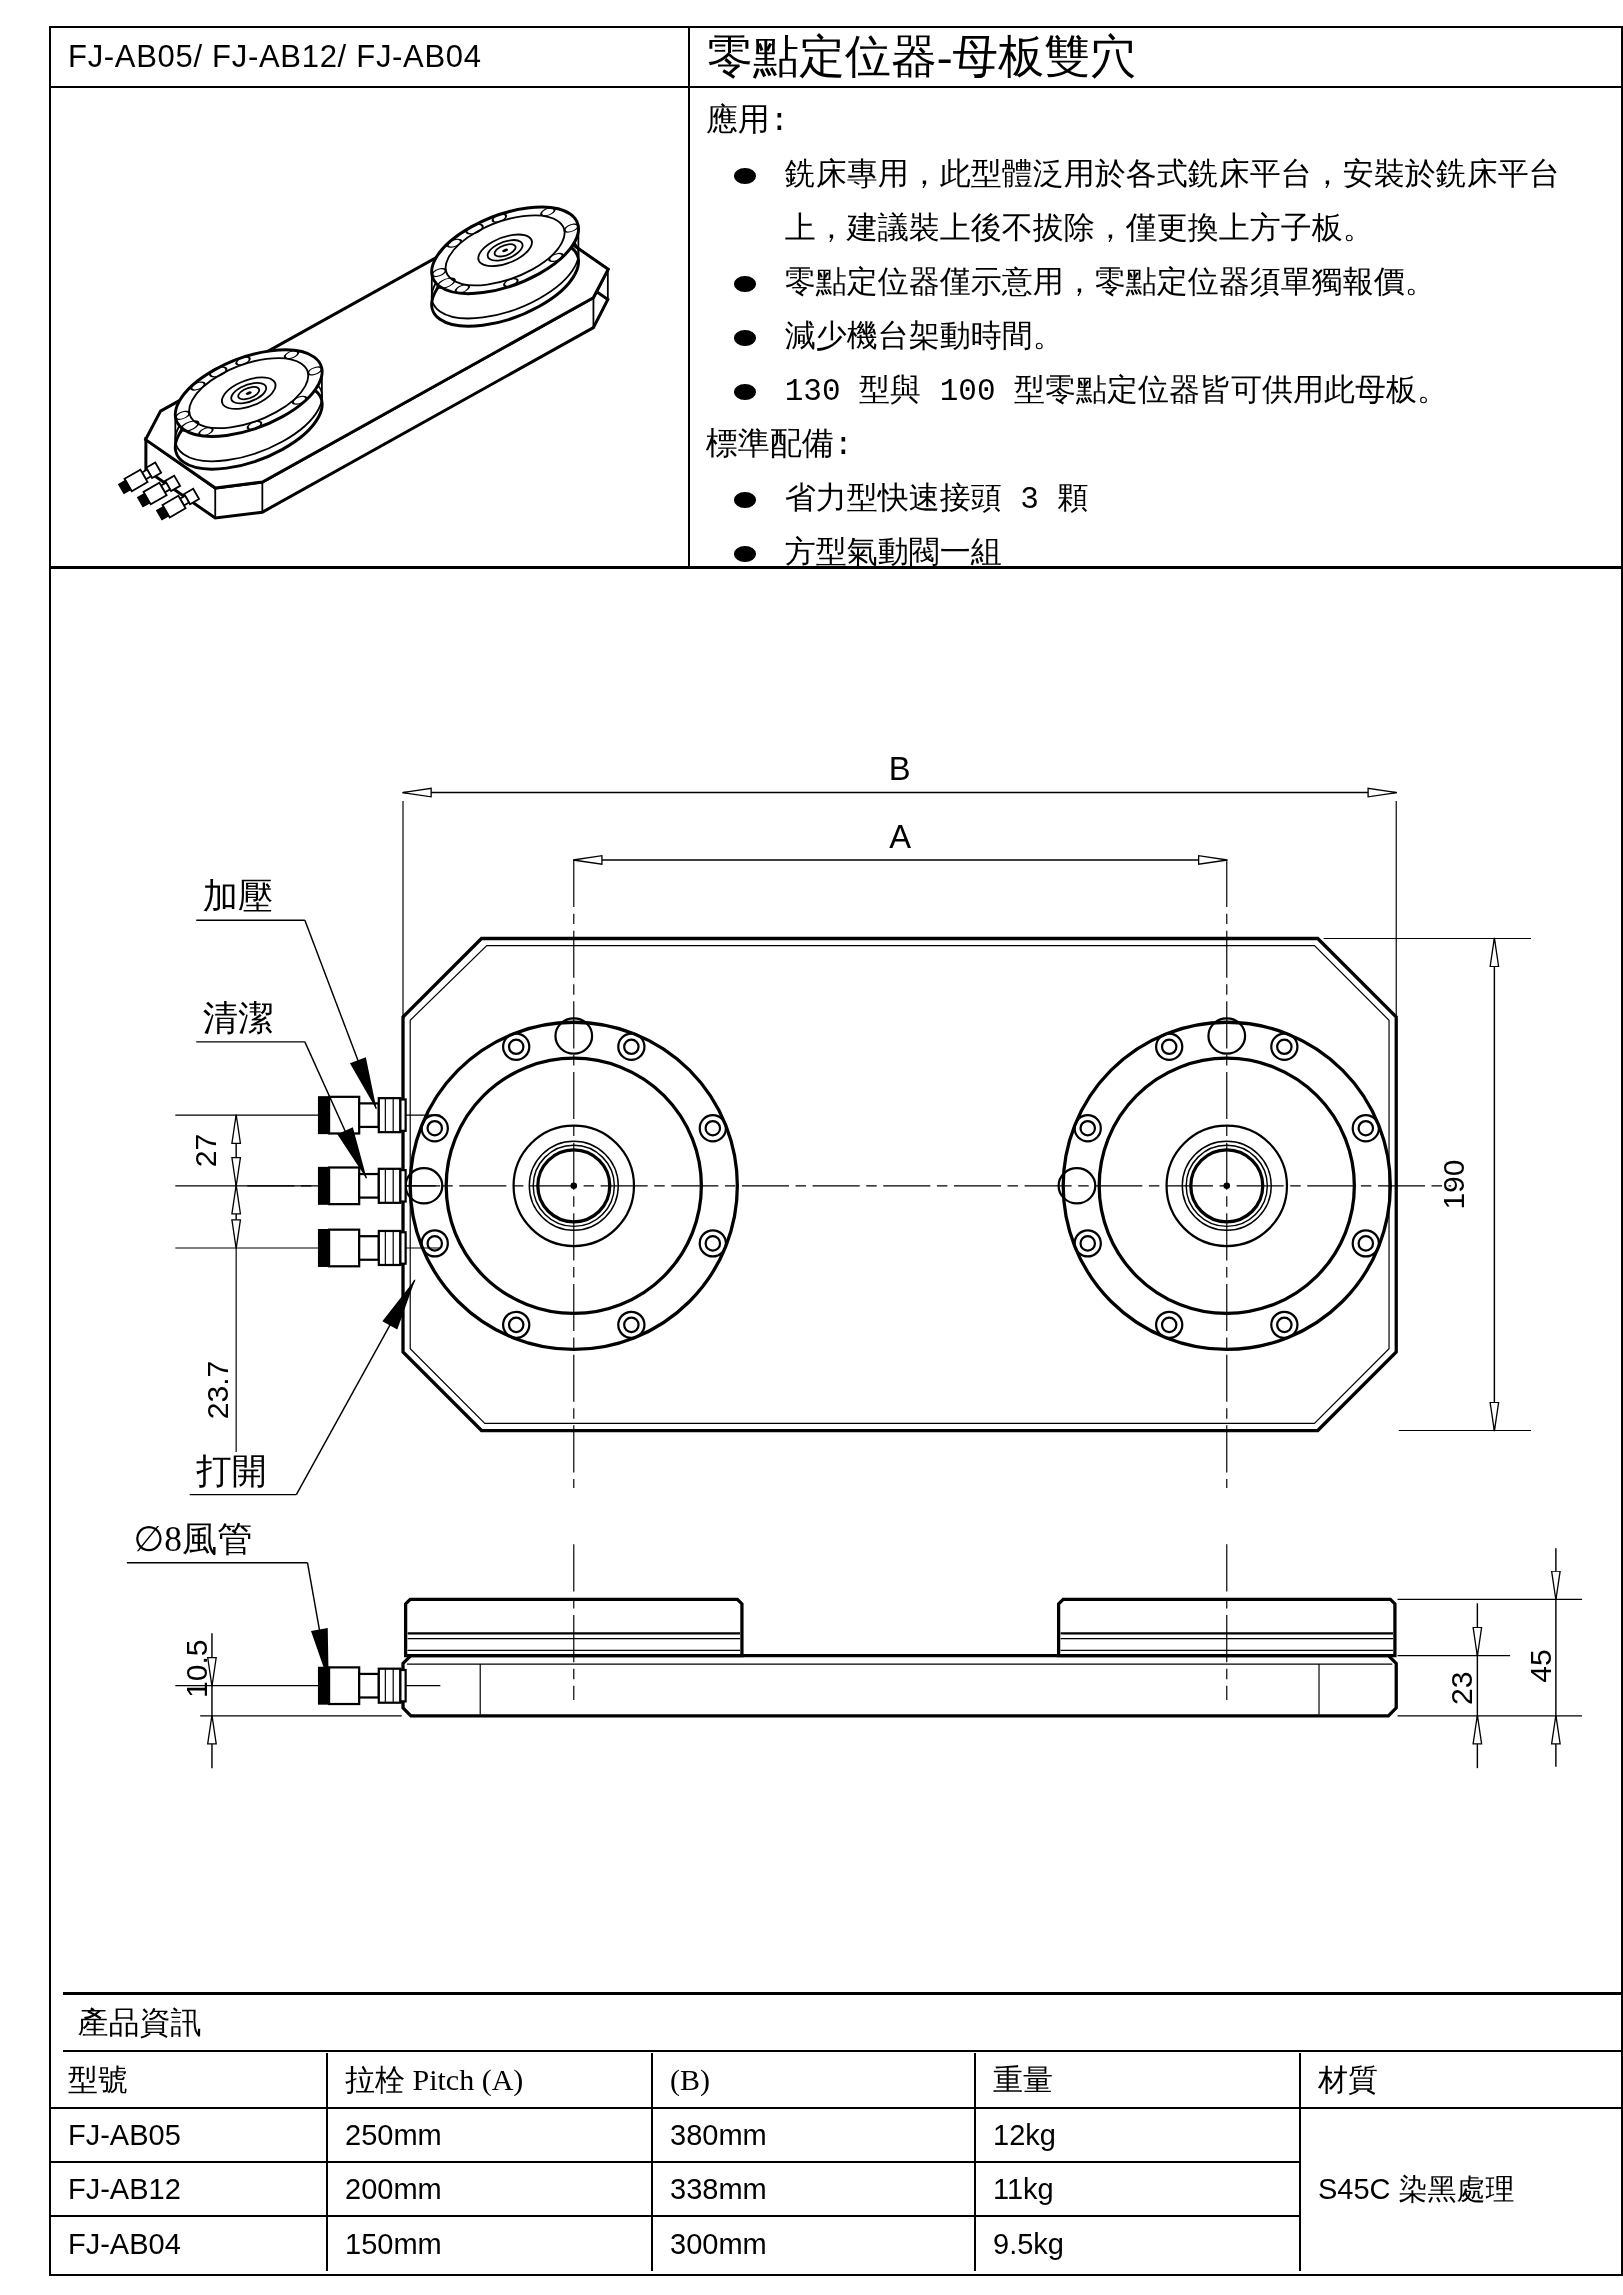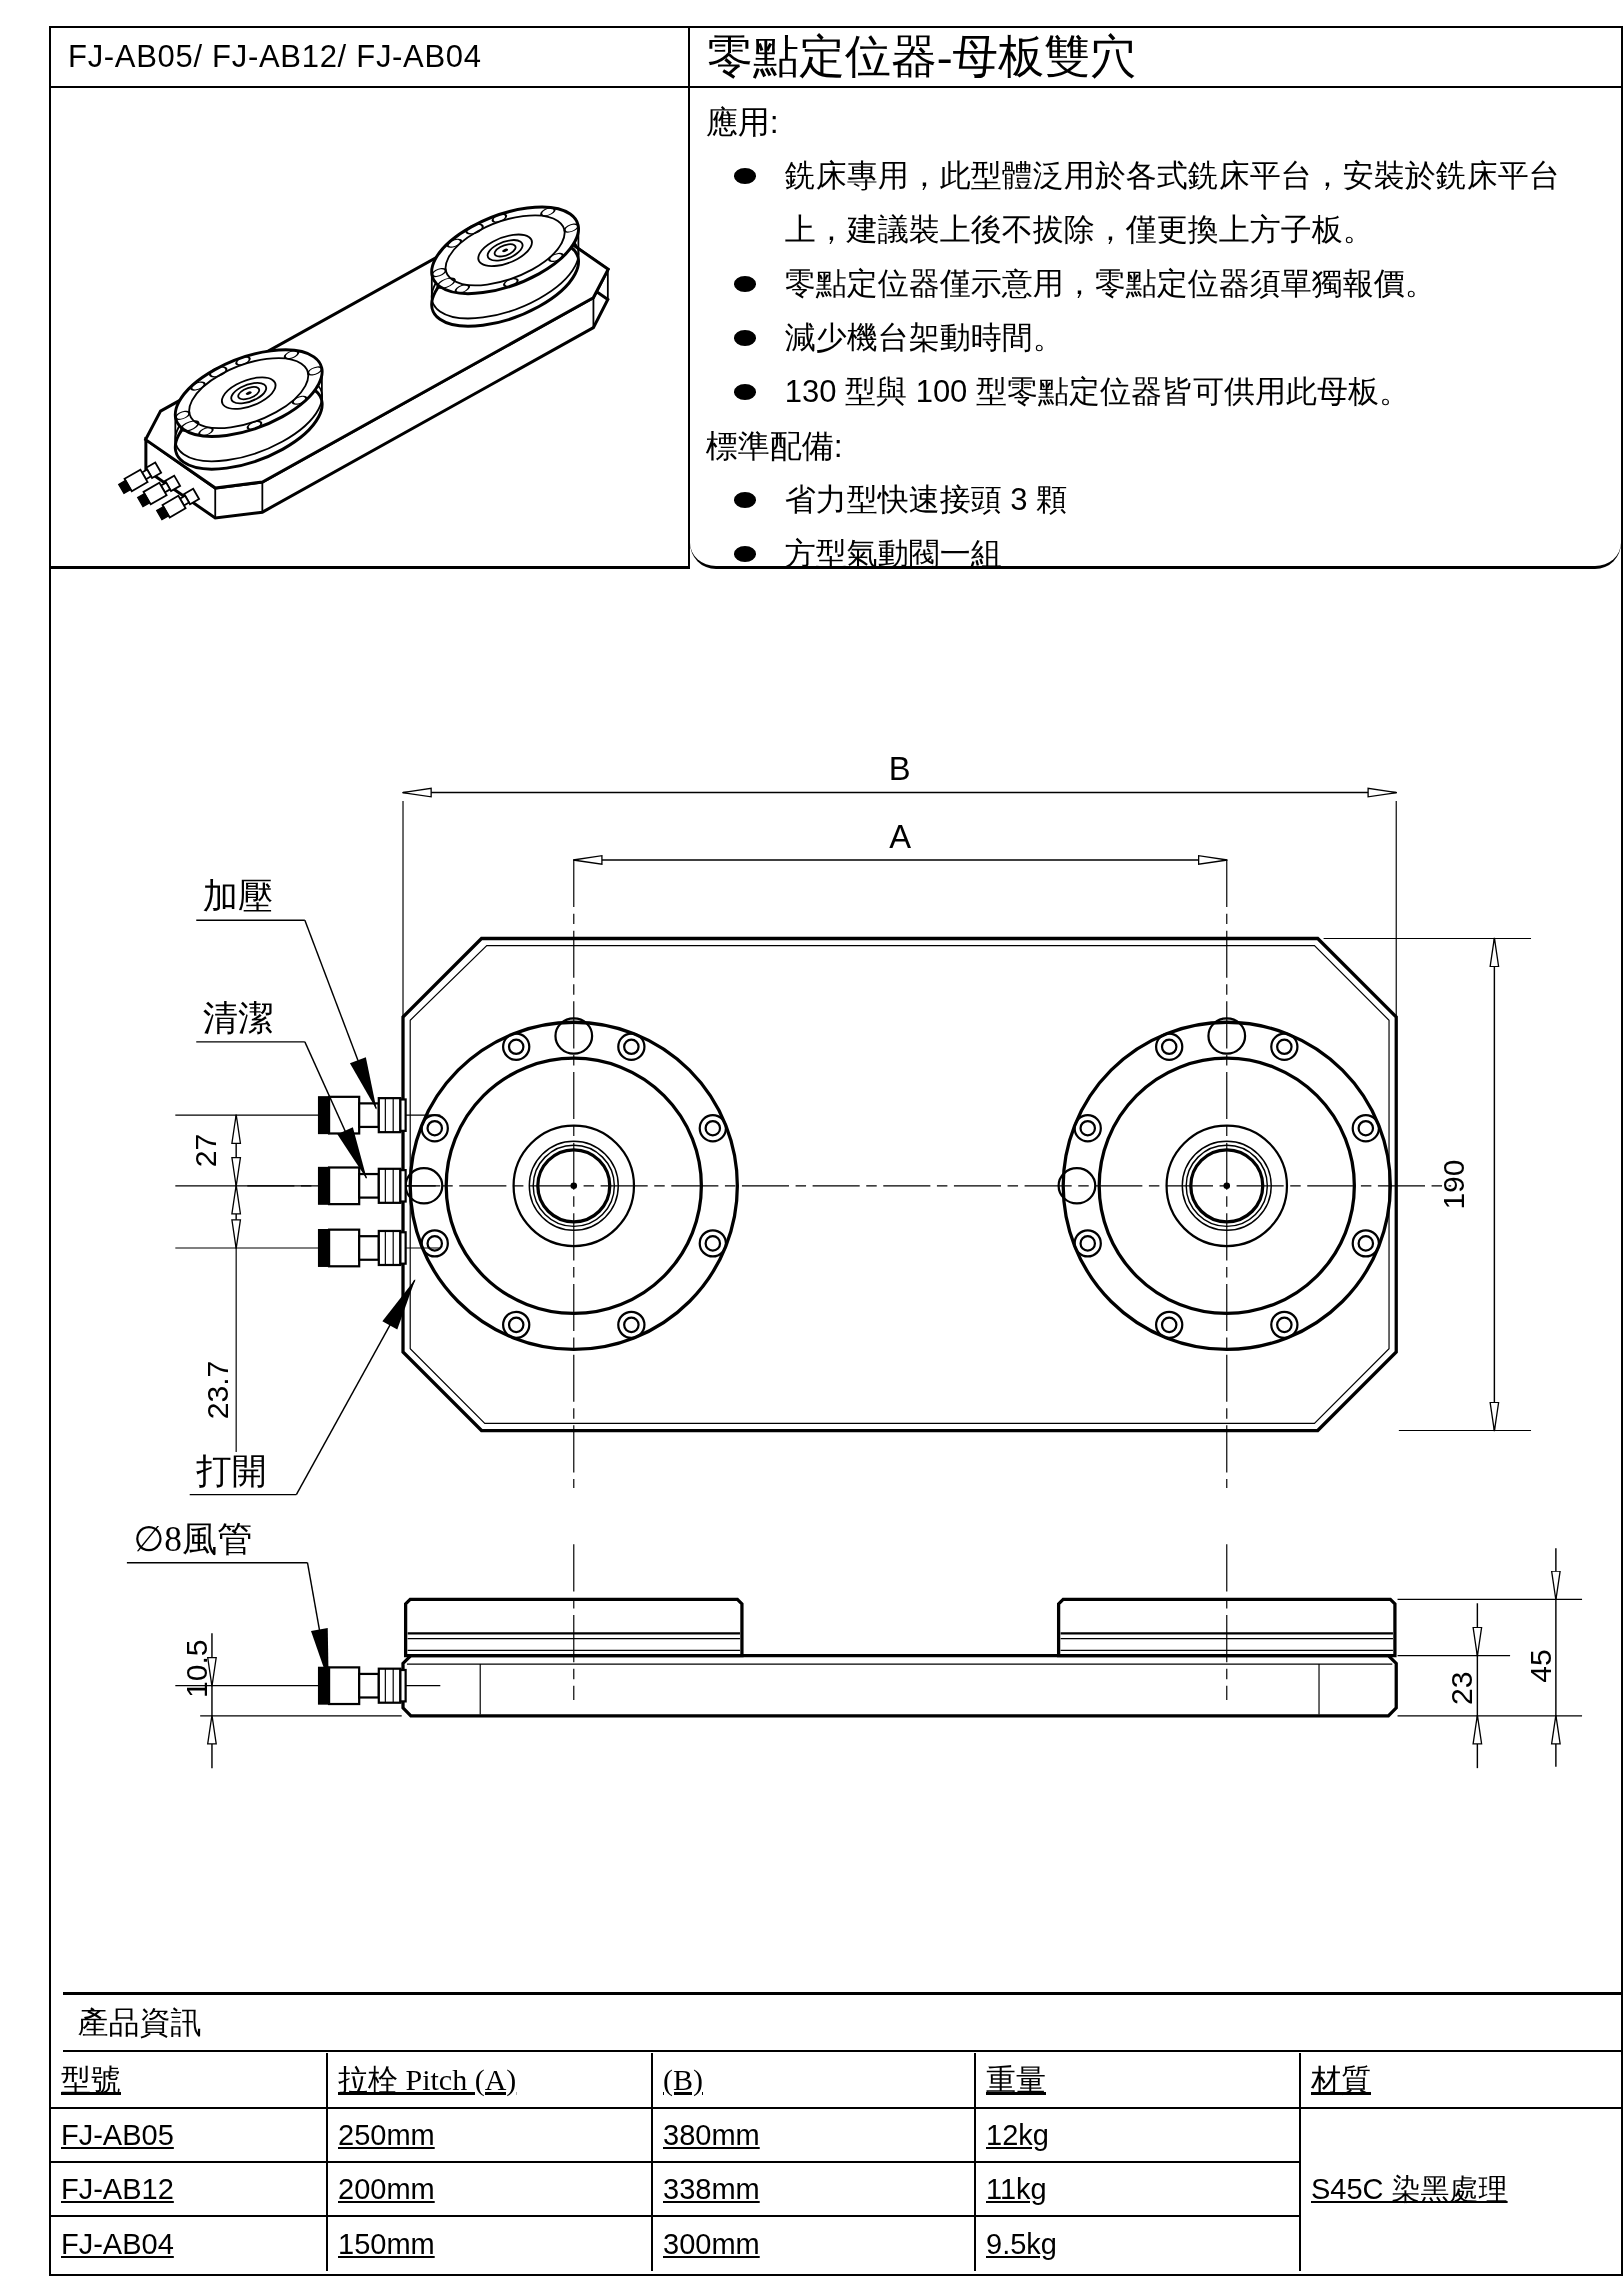--- a/index.html
+++ b/index.html
@@ -9,41 +9,41 @@
 
   
   .cell { position:absolute; overflow:hidden; }
   .hcell-left  { left:0; top:0; width:639px; height:60px; border-right:2.6px solid #000; border-bottom:2.6px solid #000;
                  display:flex; align-items:center; padding-left:17px; font-size:31px; letter-spacing:0.7px; }
   .hcell-right { left:639px; top:0; right:0; height:60px; border-bottom:2.6px solid #000;
                  display:flex; align-items:center; padding-left:17px;
                  font-family:"Liberation Serif","DejaVu Serif",serif; font-size:46px; }
   .iso-cell { left:0; top:60px; width:639px; height:481px; border-right:2.6px solid #000; border-bottom:3.3px solid #000; }
   .app-cell { left:639px; top:60px; right:0; height:481px; border-bottom:3.3px solid #000;
-              font-family:Liberation Sans, sans-serif; font-size:31px; line-height:54px;
-              padding:6.5px 19.6px 0 15.7px;border-radius:26px; }
+              font-family:Liberation Mono, monospace; font-size:31px; line-height:54px;
+              padding:6.5px 19.6px 0 15.7px; }
   .app-cell .heading { font-size:32px; }
   .blist .item { display:flex; align-items:flex-start; }
   .blist .dot { flex:0 0 79px; display:flex; justify-content:center; padding-top:19.6px; }
   .blist .dot i { display:block; width:22px; height:15.7px; background:#000; border-radius:50%; }
   .blist .btxt { flex:1; }
 
   
   .draw-cell { left:0; top:544px; right:0; height:1420px; }
   .draw-cell svg { display:block; }
 
   
   .band { left:12px; top:1964px; right:0; height:60px; border-top:3.9px solid #000; border-bottom:2.6px solid #000;
           display:flex; align-items:center; padding-left:14.4px;
           font-family:"Liberation Serif","DejaVu Serif",serif; font-size:31px; }
   .ptable { left:0; top:2025px; right:0; height:220px; display:grid;
             grid-template-columns:277px 325px 323px 325px auto;
             grid-template-rows:56px 54px 54px 54px; }
   .ptable > div { border-right:2px solid #000; border-bottom:2.6px solid #000;
-                  display:flex; align-items:center; padding-left:10px; font-size:29px;text-decoration:underline; }
+                  display:flex; align-items:center; padding-left:17px; font-size:29px; }
   .ptable > div.lastcol { border-right:none; }
   .ptable > div.hd { font-family:"Liberation Serif","DejaVu Serif",serif; font-size:30px; }
   .ptable .mat { grid-column:5; grid-row:2 / span 3; border-right:none; border-bottom:none; font-size:29px; }
   .ptable .r3 { border-bottom:none; }
 
   
   .lw5 { stroke:#000; stroke-width:5; fill:none; }
   .lw3 { stroke:#000; stroke-width:3.4; fill:none; }
   .lw2 { stroke:#000; stroke-width:2.2; fill:none; }
   .lw18 { stroke:#000; stroke-width:1.8; fill:none; }

